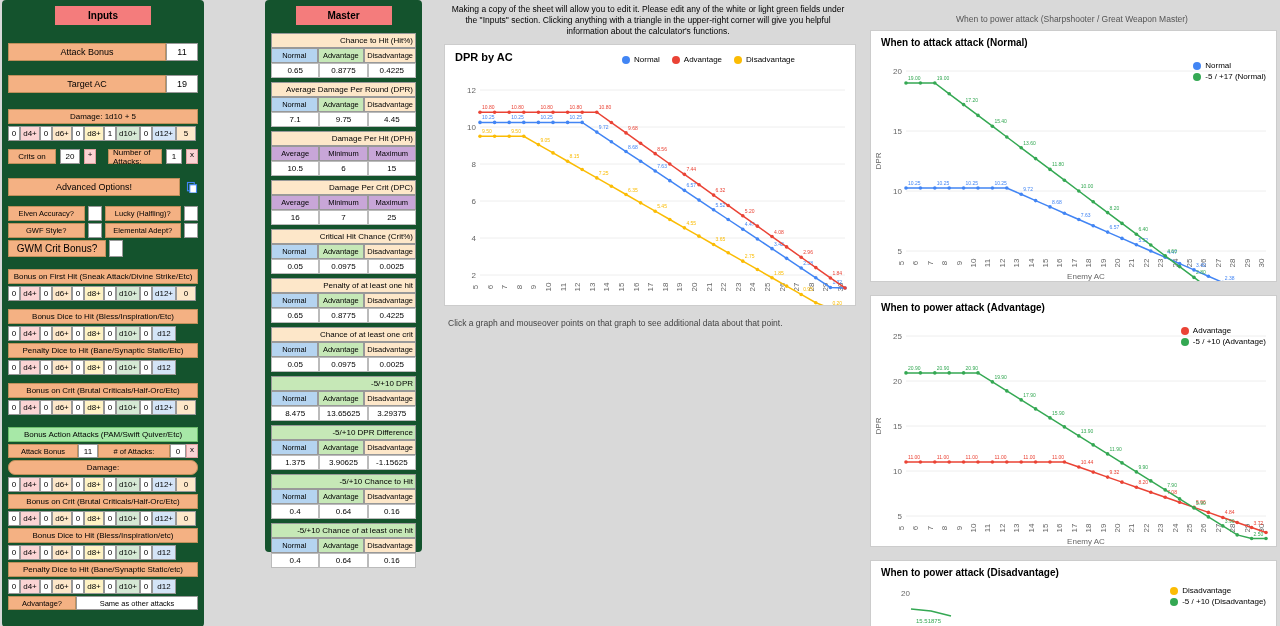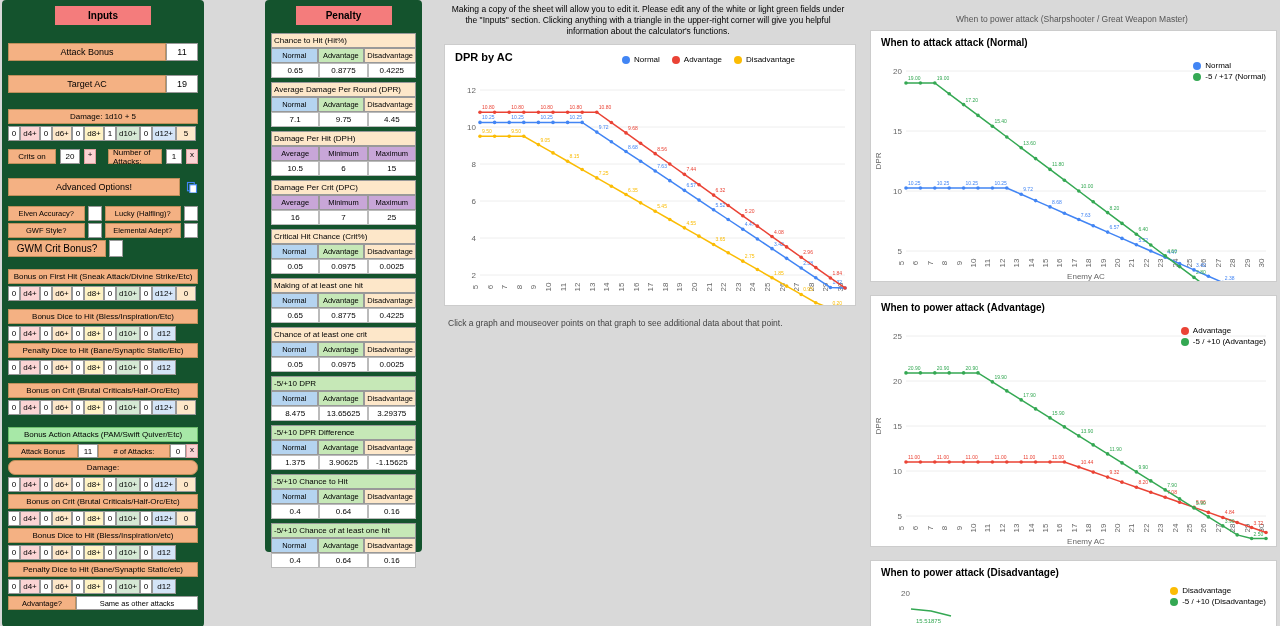--- a/index.html
+++ b/index.html
@@ -46,21 +46,21 @@
   .dice-cell { font-size:8px; display:flex; align-items:center; justify-content:center; border:1px solid #999; }
   .n { background:#fff; width:10px; }
   .d4 { background:#fbd4d4; width:18px; }
   .d6 { background:#fde7c9; width:18px; }
   .d8 { background:#fff3c4; width:18px; }
   .d10 { background:#d5e8d4; width:22px; }
   .d12 { background:#d4e4f7; width:22px; }
   .end { background:#fde7c9; width:18px; }
   .adv-btn { background:#f4b183; border:1px solid #bf8f5b; font-size:9px; text-align:center; padding:3px; cursor:pointer; }
   .green-header { background:#a7e8a7; border:1px solid #6cbf6c; font-size:8px; text-align:center; padding:2px; margin-bottom:2px;}
-  .out-header { font-size:8px; text-align:left; padding:2px; margin-bottom:0; border:1px solid #999;}
+  .out-header { font-size:8px; text-align:right; padding:2px; margin-bottom:0; border:1px solid #999;}
   .orange-h { background:#fde7c9; }
   .purple-h { background:#c8a6d8; }
   .green-h { background:#c6e8b7; }
   .out-subsub { display:flex; }
   .out-subsub > div { flex:1; font-size:7.5px; text-align:center; padding:2px; border:1px solid #999; }
   .bg-norm { background:#b5d4f0; }
   .bg-adv { background:#c6e8b7; }
   .bg-dis { background:#fde7c9; }
   .out-vals { display:flex; margin-bottom:4px; }
   .out-vals > div { flex:1; font-size:8px; text-align:center; padding:2px; background:#fff; border:1px solid #bbb; }
@@ -273,21 +273,21 @@
       <div class="dice-cell n">0</div>
       <div class="dice-cell d12">d12</div>
     </div>
   <div style="display:flex; height:14px; margin-top:2px;">
     <div class="lbl-orange" style="flex:0 0 58px; font-size:7.5px;">Advantage?</div>
     <div class="val-white" style="flex:1; font-size:7.5px;">Same as other attacks</div>
   </div>
 </div>
 
 <div class="panel outputs-panel">
-  <div class="section-header">Penalty</div>
+  <div class="section-header">Master</div>
   <div id="outputs-body">
       <div>
         <div class="out-header orange-h">Chance to Hit (Hit%)</div>
         <div class="out-subsub">
           <div class="bg-norm">Normal</div>
           <div class="bg-adv">Advantage</div>
           <div class="bg-dis">Disadvantage</div>
         </div>
         <div class="out-vals">
           <div>0.65</div>
@@ -341,21 +341,21 @@
           <div class="bg-adv">Advantage</div>
           <div class="bg-dis">Disadvantage</div>
         </div>
         <div class="out-vals">
           <div>0.05</div>
           <div>0.0975</div>
           <div>0.0025</div>
         </div>
       </div>
       <div>
-        <div class="out-header orange-h">Making of at least one hit</div>
+        <div class="out-header orange-h">Penalty of at least one hit</div>
         <div class="out-subsub">
           <div class="bg-norm">Normal</div>
           <div class="bg-adv">Advantage</div>
           <div class="bg-dis">Disadvantage</div>
         </div>
         <div class="out-vals">
           <div>0.65</div>
           <div>0.8775</div>
           <div>0.4225</div>
         </div>

